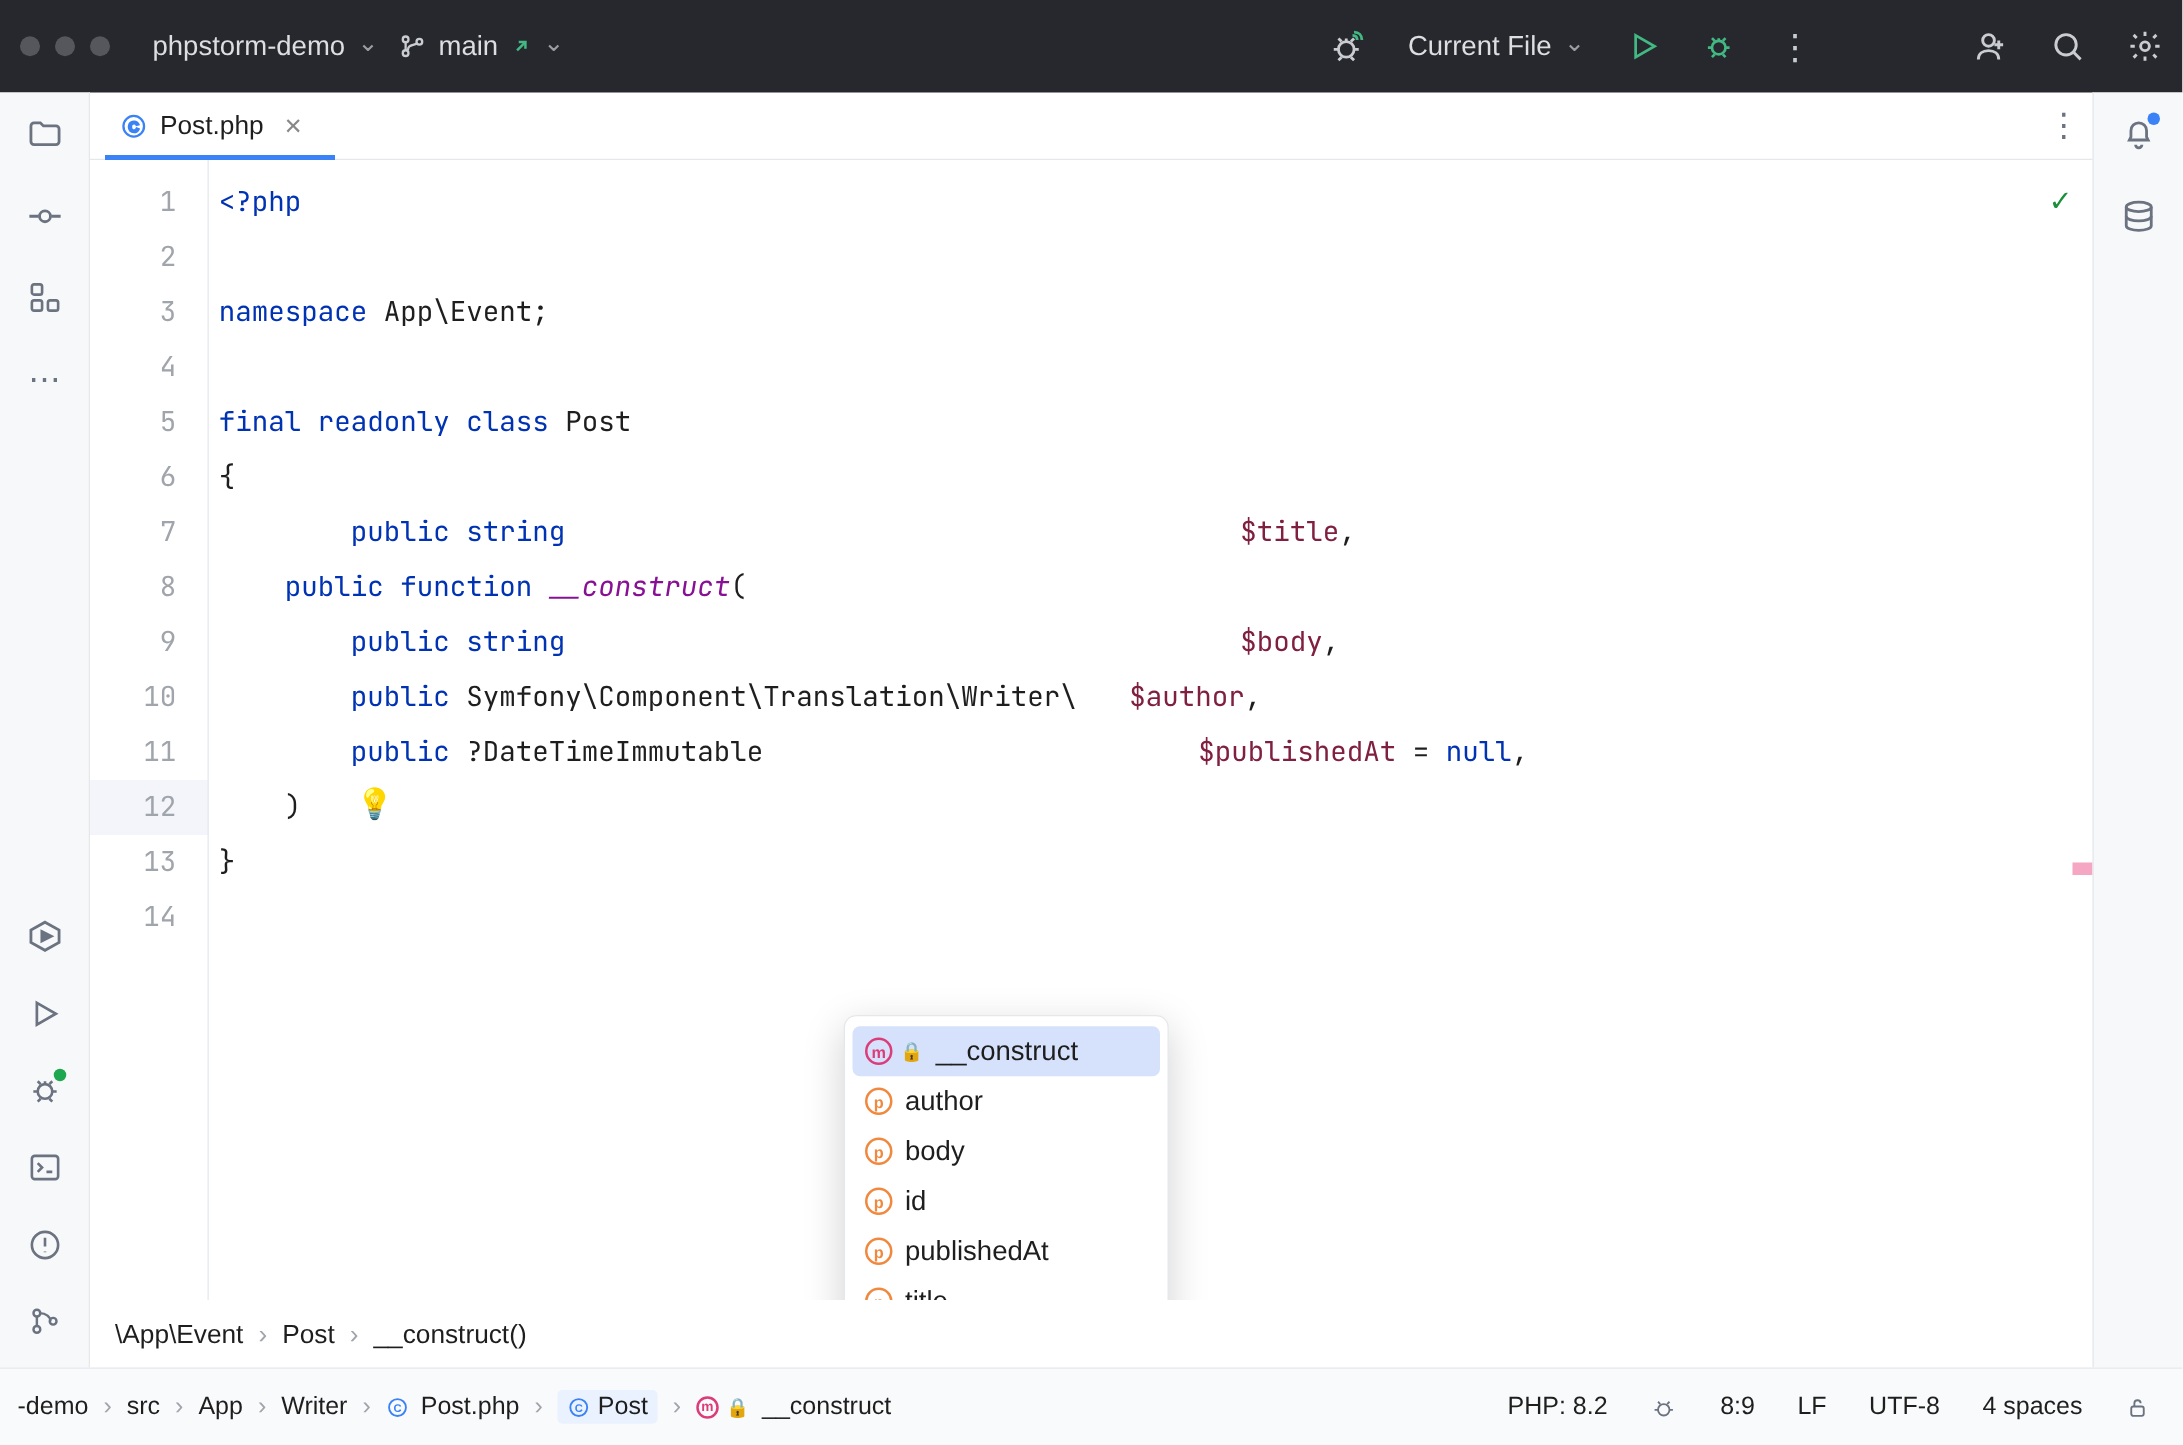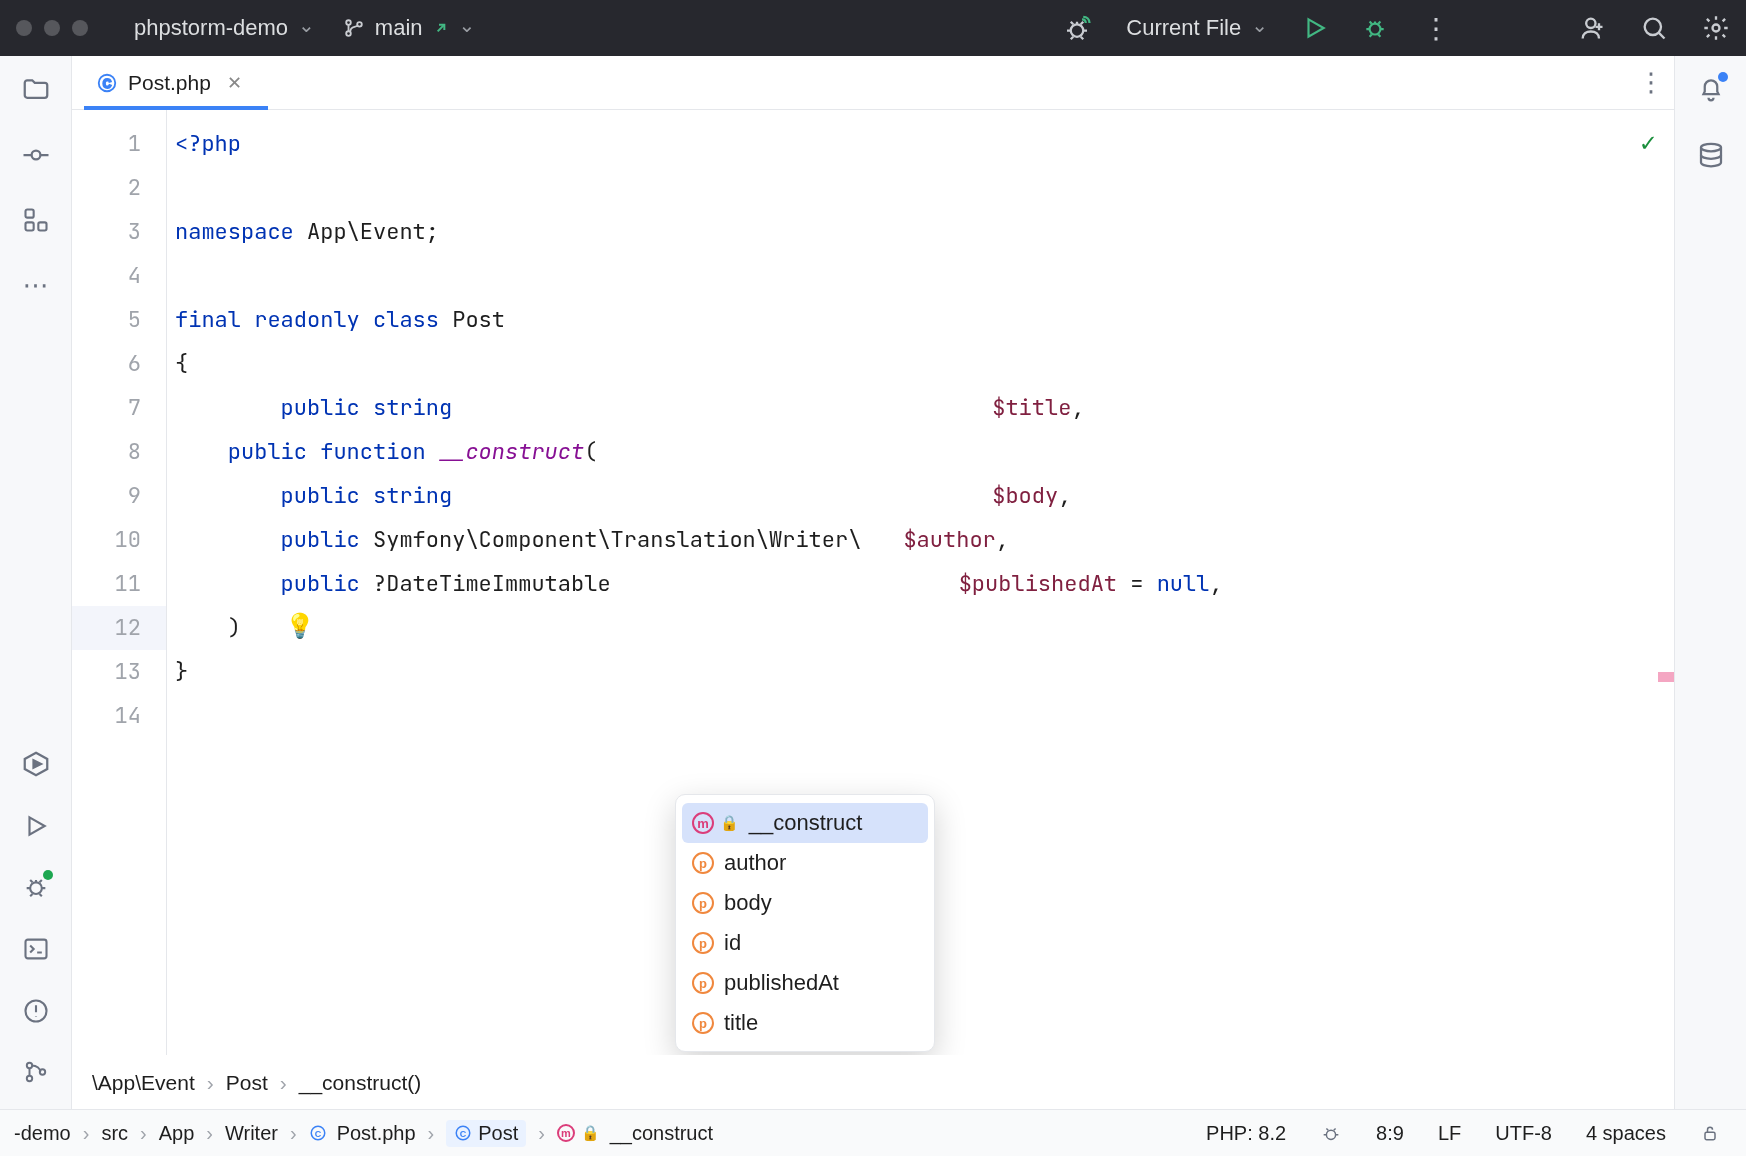--- a/index.html
+++ b/index.html
@@ -8,27 +8,27 @@
   font-size: 16px;
   background: #fff;
   color: #1e1e1e;
   width: 1746px;
   height: 1156px;
   overflow: hidden;
   display: flex;
   flex-direction: column;
 }
 .titlebar {
-  height: 56px;
+  height: 74px;
   background: #27282e;
   display: flex;
   align-items: center;
   padding: 0 16px;
   color: #dcdee0;
-  gap: 16px;
+  gap: 4px;
 }
 .traffic { display: flex; gap: 12px; margin-right: 30px;}
 .traffic span {
   width: 16px; height: 16px; border-radius: 50%; background: #56575c;
 }
 .titlebar .project-sel { display: flex; align-items: center; gap: 10px; font-size: 22px; font-weight: 500; margin-right: 12px;}
 .chev::after { content: "⌄"; font-size: 20px; color: #9a9ea4; position: relative; top: -3px;}
 .branch-sel { display: flex; align-items: center; gap: 10px; font-size: 22px;}
 .titlebar .spacer { flex: 1; }
 .titlebar .right { display: flex; align-items: center; gap: 34px; }
@@ -75,21 +75,21 @@
 .popup-item { display:flex; align-items:center; gap:10px; padding: 7px 16px;}
 .popup-item.sel { background:#d6e2fb; border-radius: 6px; margin: 0 6px; padding: 7px 10px;}
 .circ { width:22px; height:22px; border-radius:50%; border: 2px solid; display:inline-flex; align-items:center; justify-content:center; font-size:13px; font-weight:bold;}
 .circ.m { border-color:#db3d7a; color:#db3d7a; }
 .circ.p { border-color:#f0883e; color:#f0883e; }
 .lock-ic { color:#7cb342; font-size:15px; margin-left:-4px;}
 .sticky-crumbs { height:54px; display:flex; align-items:center; gap:12px; padding: 0 20px; font-size:21px; color:#1e1e1e; border-top:1px solid transparent;}
 .sticky-crumbs .sep { color:#a0a4ab; }
 .right-rail { width:72px; background:#f7f8fa; border-left:1px solid #e5e7eb; display:flex; flex-direction:column; align-items:center; padding-top:18px; gap:36px;}
 .statusbar {
-  height: 47px; border-top: 1px solid #e5e7eb; background:#f9fafb;
+  height: 62px; border-top: 1px solid #e5e7eb; background:#f9fafb;
   display:flex; align-items:center; padding: 0 14px; font-size: 20px; gap: 10px;
 }
 .statusbar .sep { color:#a0a4ab; margin: 0 2px;}
 .statusbar .sp { flex:1; }
 .statusbar .seg { margin: 0 12px; color:#1e1e1e; display:flex; align-items:center; gap:8px;}
 svg { display:block; }
 .dot-badge { position: relative;}
 .dot-badge::after { content:""; position:absolute; top:-2px; right:-2px; width:10px; height:10px; border-radius:50%; background:#3b82f6;}
 .green-dot::after { content:""; position:absolute; top:-3px; right:-3px; width:10px; height:10px; border-radius:50%; background:#1da750;}
 </style>

